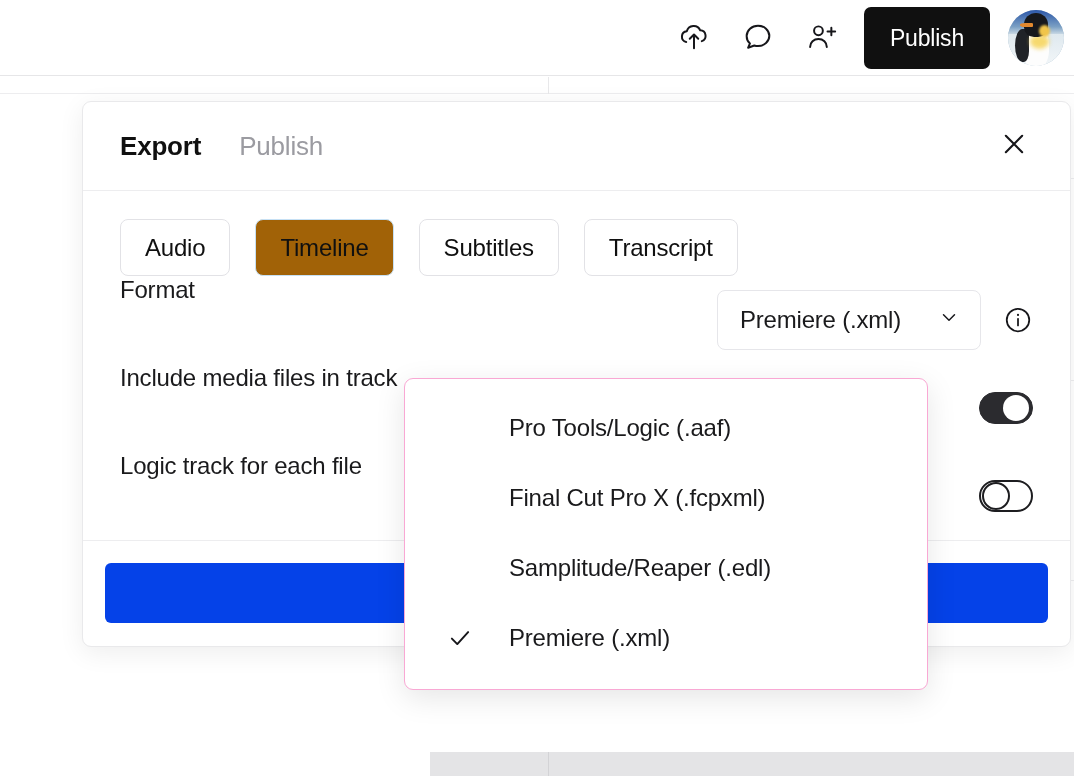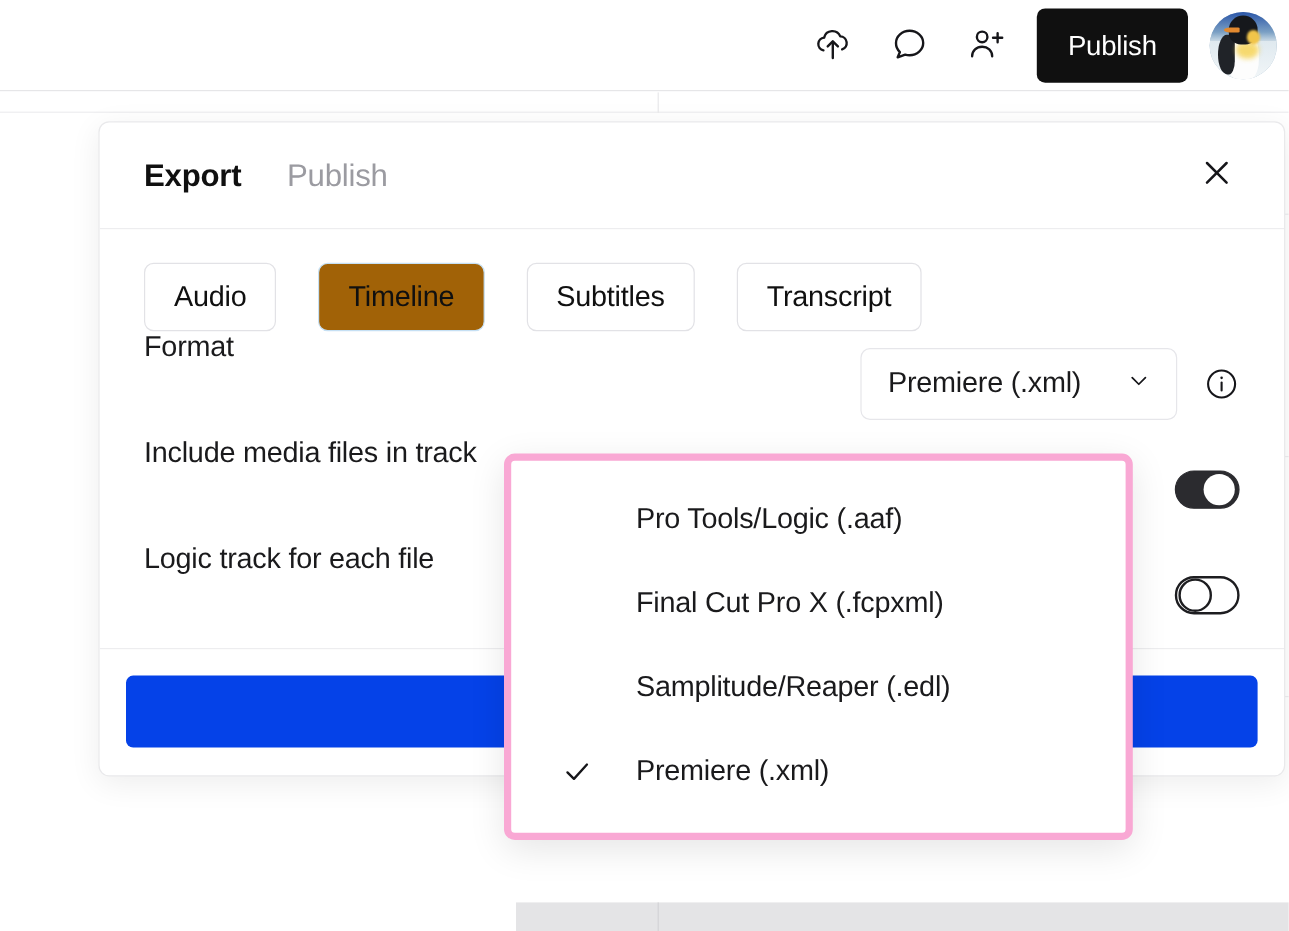--- a/index.html
+++ b/index.html
@@ -181,21 +181,21 @@
     align-items: center;
     justify-content: center;
     cursor: pointer;
   }
 
   .modal-body {
     padding: 0 37px;
   }
   .seg-row {
     display: flex;
-    gap: 35px;
+    gap: 25px;
     padding-top: 28px;
     padding-bottom: 0;
   }
   .seg-btn {
     border: 1px solid #e2e2e6;
     background: #ffffff;
     border-radius: 8px;
     height: 57px;
     padding: 0 24px;
     font-size: 24px;
@@ -296,24 +296,24 @@
     border-radius: 6px;
     font-size: 24px;
     font-family: "Liberation Sans", sans-serif;
     cursor: pointer;
     letter-spacing: -0.2px;
   }
 
   
   #format-dropdown {
     position: absolute;
-    left: 420px; top: 378px;
+    left: 404px; top: 378px;
     width: 524px;
     background: #ffffff;
-    border: 6px solid #f9a8d4;
+    border: 1px solid #f9a8d4;
     border-radius: 9px;
     box-shadow: 0 8px 30px rgba(0,0,0,.10);
     padding: 14px 0 16px 0;
     box-sizing: border-box;
     z-index: 50;
   }
   .dd-item {
     height: 70px;
     display: flex;
     align-items: center;

